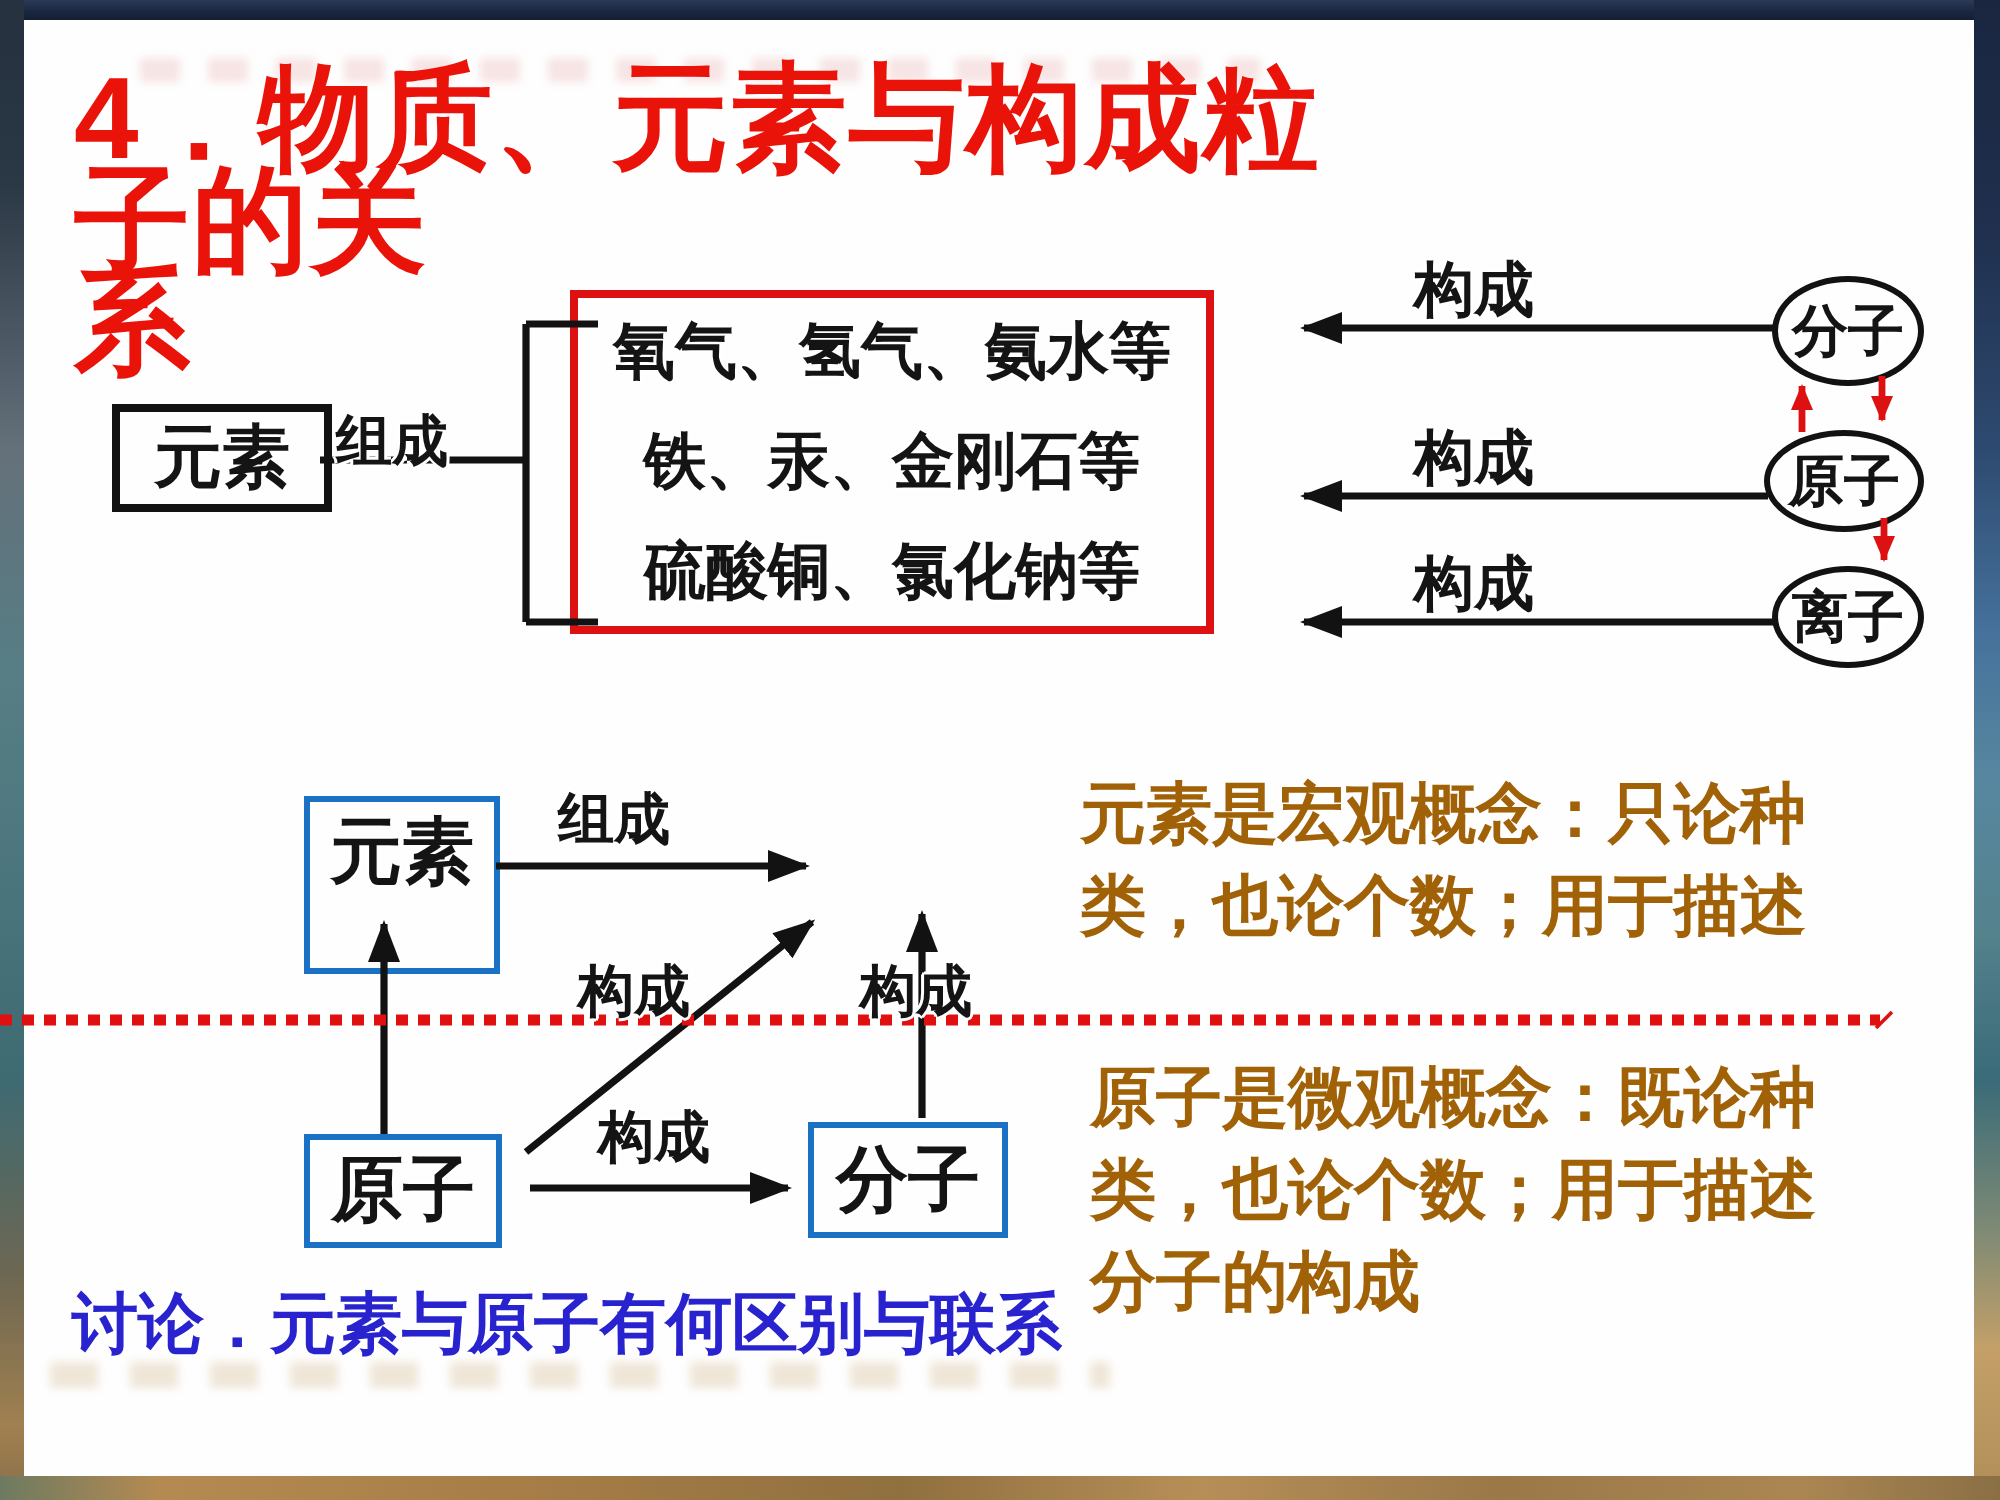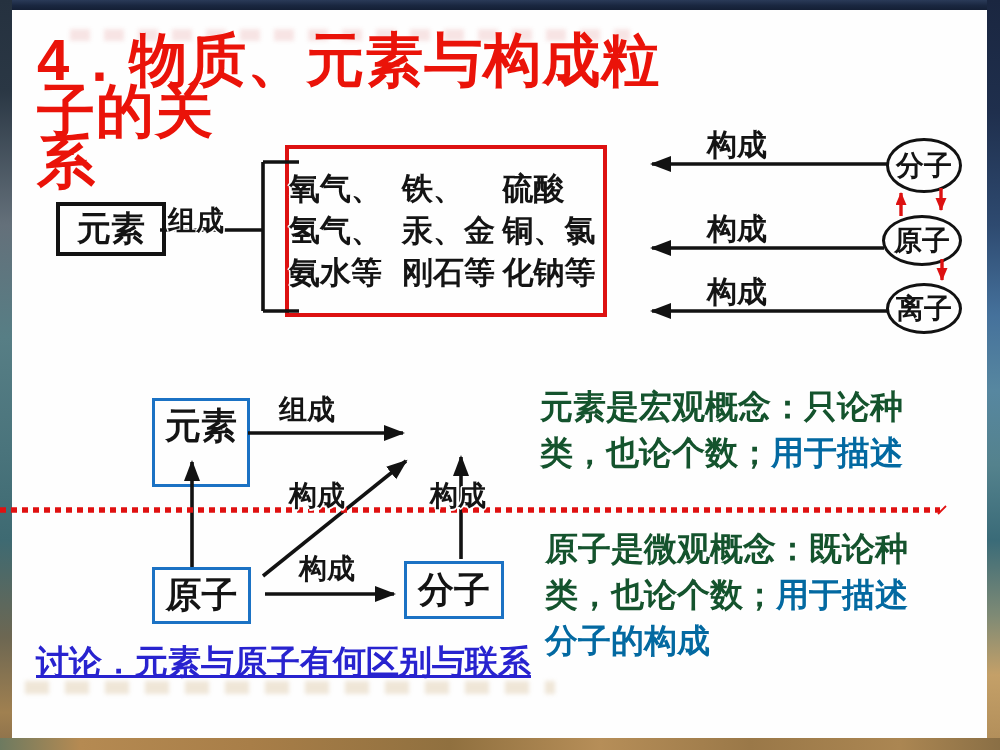--- a/index.html
+++ b/index.html
@@ -18,32 +18,32 @@
   .slide{left:12px;top:10px;width:975px;height:728px;background:#fefefe;z-index:0;}
   .ghost{z-index:1;filter:blur(2px);opacity:.5;}
   .ghost-top{left:70px;top:29px;width:560px;height:12px;
     background:repeating-linear-gradient(90deg,rgba(225,140,140,.45) 0 20px,rgba(255,255,255,0) 20px 34px);}
   .ghost-bottom{left:25px;top:681px;width:530px;height:13px;
     background:repeating-linear-gradient(90deg,rgba(195,160,100,.5) 0 24px,rgba(255,255,255,0) 24px 40px);}
   
   .halo{text-shadow:1.5px 0 #fff,-1.5px 0 #fff,0 1.5px #fff,0 -1.5px #fff,1px 1px #fff,-1px -1px #fff;}
   .title{left:37px;top:34px;width:640px;z-index:3;color:#ea1309;font-size:58px;line-height:51px;letter-spacing:1px;}
   .box-black{border:4px solid #121212;display:flex;align-items:center;justify-content:center;z-index:1;}
-  .box-red{border:4px solid #dd1111;z-index:1;display:flex;justify-content:space-around;align-items:center;}
+  .box-red{border:4px solid #dd1111;z-index:1;display:flex;flex-direction:column;justify-content:space-around;align-items:center;}
   .box-blue{border:3.5px solid #1b72c4;z-index:1;display:flex;align-items:center;justify-content:center;}
   .oval{border:3.5px solid #121212;border-radius:50%;display:flex;align-items:center;justify-content:center;z-index:1;}
   .t34{font-size:34px;color:#141414;}
   .t31{font-size:31px;color:#141414;}
   .t36{font-size:36px;color:#141414;}
   .t28{font-size:28px;color:#141414;}
   .lbl{z-index:3;color:#141414;}
   .note{width:408px;z-index:3;font-size:33px;line-height:46px;}
-  .note .red{color:#14532d;margin-top:28px;}
-  .note .blk{color:#0369a1;}
-  .discussion{left:36px;top:640px;z-index:3;font-size:33px;color:#2823cf;text-decoration:underline;}
+  .note .red{color:#a16207;margin-top:28px;}
+  .note .blk{color:#a16207;}
+  .discussion{left:36px;top:640px;z-index:3;font-size:33px;color:#2823cf;}
   svg.wires{position:absolute;left:0;top:0;z-index:2;}
 </style>
 </head>
 <body>
 
 <div id="canvas">
 
   <div class="abs strip-top"></div>
   <div class="abs strip-left"></div>
   <div class="abs strip-right"></div>

